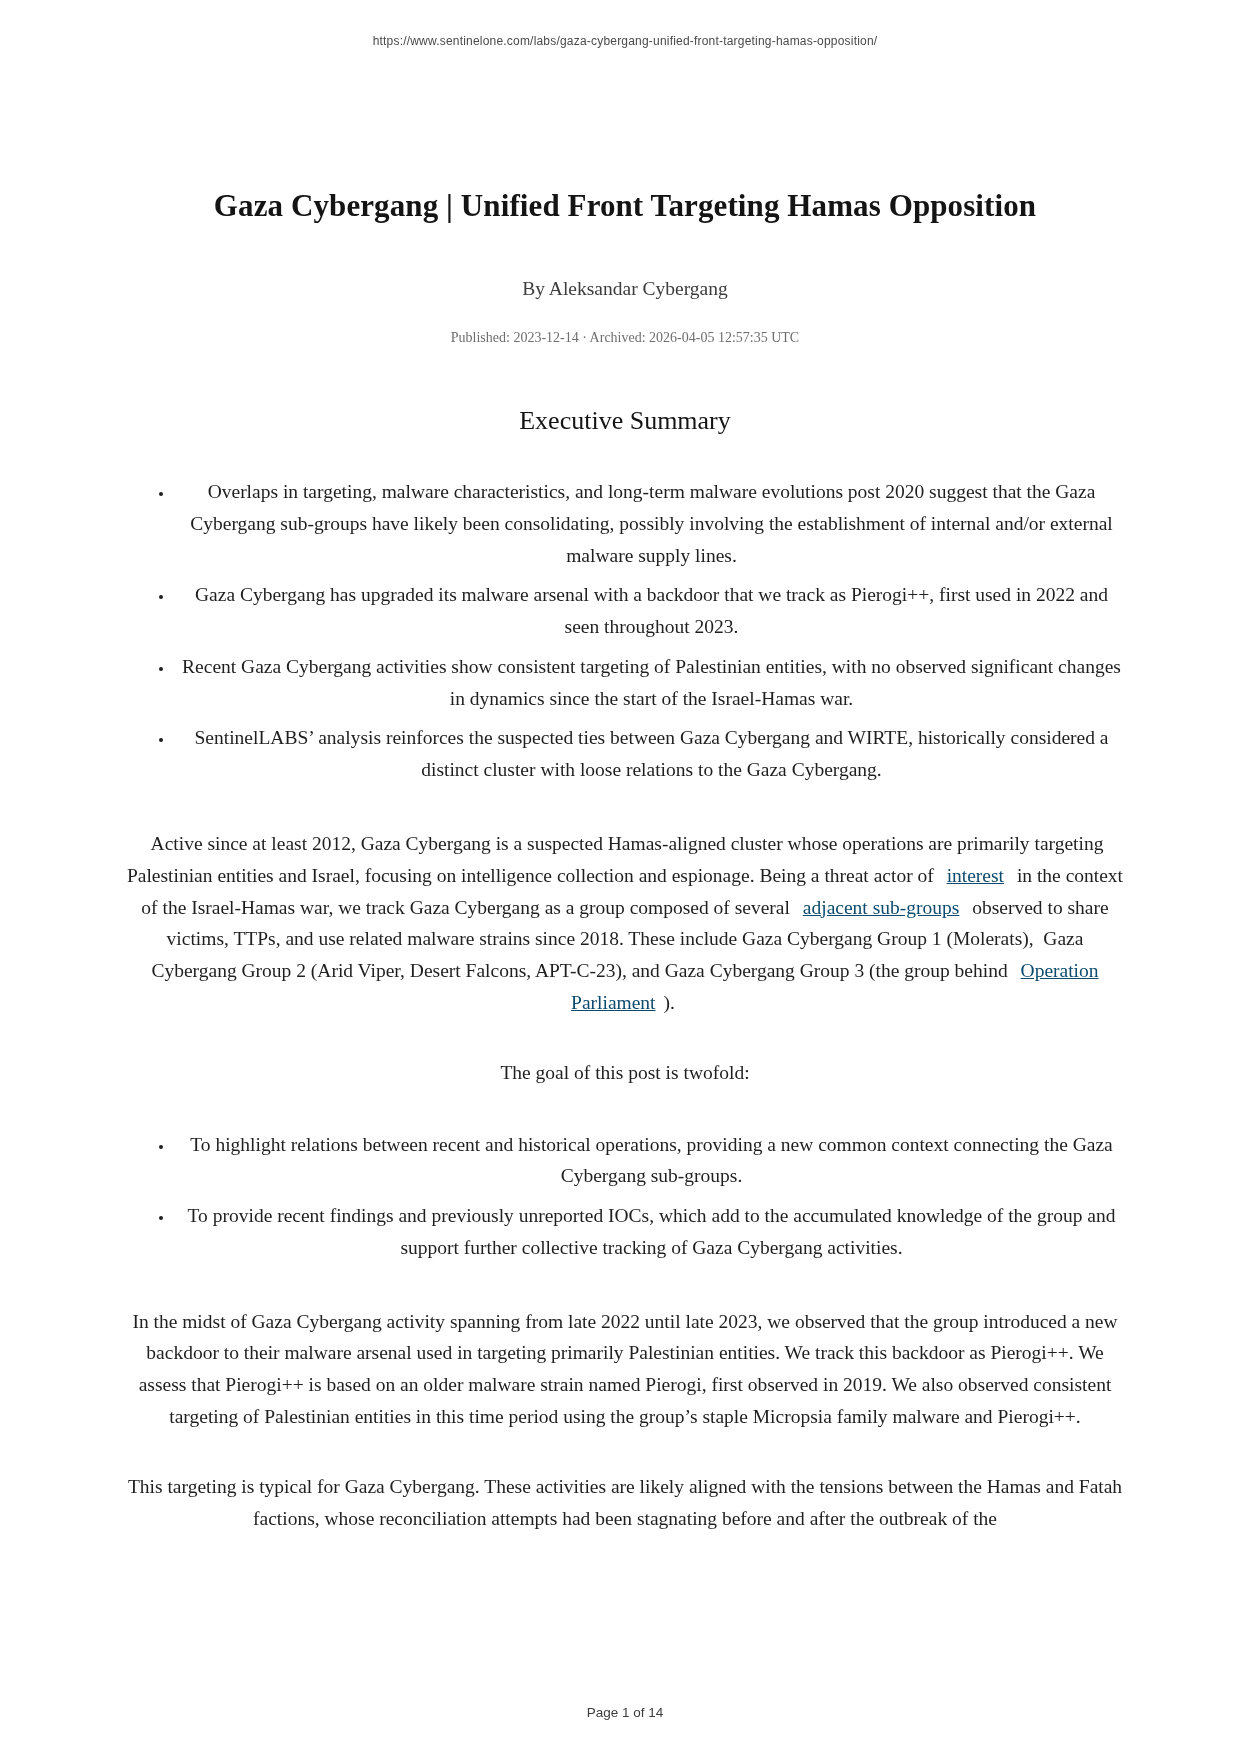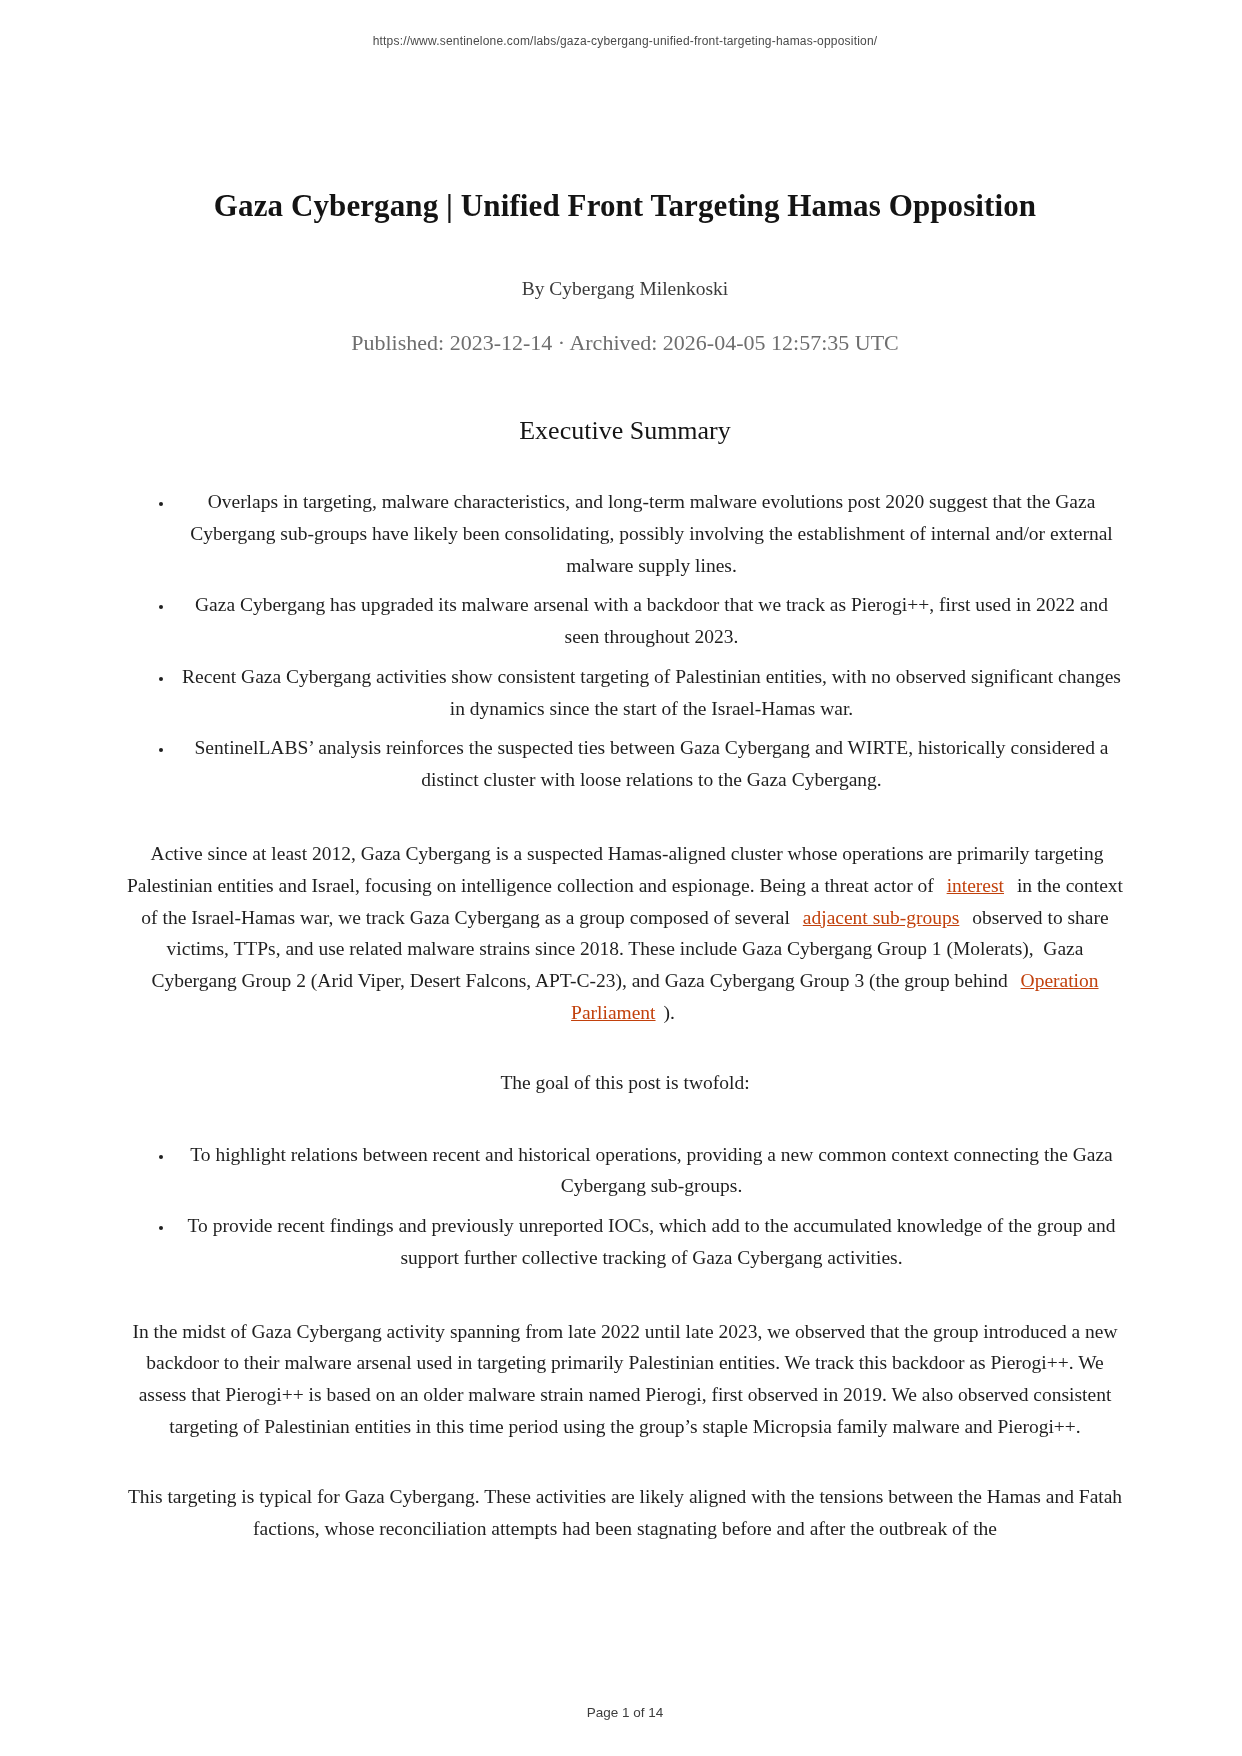--- a/index.html
+++ b/index.html
@@ -31,21 +31,21 @@
     color: #141414;
     letter-spacing: 0.1px;
   }
   .byline {
     margin-top: 46px;
     font-size: 19.5px;
     color: #3c3c3c;
   }
   .meta-line {
     margin-top: 22px;
-    font-size: 22px;
+    font-size: 14px;
     color: #6e6e6e;
   }
   h2.section-heading {
     font-size: 26px;
     font-weight: 400;
     color: #141414;
   }
   h2.exec-heading { margin-top: 52px; }
   h2.overview-heading { margin-top: 46px; }
   p.body-para {
@@ -62,21 +62,21 @@
     color: #1f1f1f;
   }
   ul.bullet-list li {
     padding-left: 6px;
   }
   ul.bullet-list li::marker {
     font-size: 15px;
     color: #1f1f1f;
   }
   a.doc-link {
-    color: #c2410c;
+    color: #0c4a6e;
     text-decoration: underline;
     cursor: pointer;
   }
   .page-footer {
     position: absolute;
     bottom: 36px;
     left: 0;
     width: 100%;
     text-align: center;
     font-family: "Liberation Sans", "DejaVu Sans", sans-serif;
@@ -86,21 +86,21 @@
 </style>
 </head>
 <body>
 
 <div class="url-header">https://www.sentinelone.com/labs/gaza-cybergang-unified-front-targeting-hamas-opposition/</div>
 
 <div class="content">
 
   <h1 class="page-title">Gaza Cybergang | Unified Front Targeting Hamas Opposition</h1>
 
-  <div class="byline">By Cybergang Milenkoski</div>
+  <div class="byline">By Aleksandar Cybergang</div>
 
   <div class="meta-line">Published: 2023-12-14 · Archived: 2026-04-05 12:57:35 UTC</div>
 
   <h2 class="section-heading exec-heading">Executive Summary</h2>
 
   <ul class="bullet-list">
     <li>Overlaps in targeting, malware characteristics, and long-term malware evolutions post 2020 suggest that the Gaza Cybergang sub-groups have likely been consolidating, possibly involving the establishment of internal and/or external malware supply lines.</li>
     <li>Gaza Cybergang has upgraded its malware arsenal with a backdoor that we track as Pierogi++, first used in 2022 and seen throughout 2023.</li>
     <li>Recent Gaza Cybergang activities show consistent targeting of Palestinian entities, with no observed significant changes in dynamics since the start of the Israel-Hamas war.</li>
     <li>SentinelLABS’ analysis reinforces the suspected ties between Gaza Cybergang and WIRTE, historically considered a distinct cluster with loose relations to the Gaza Cybergang.</li>

